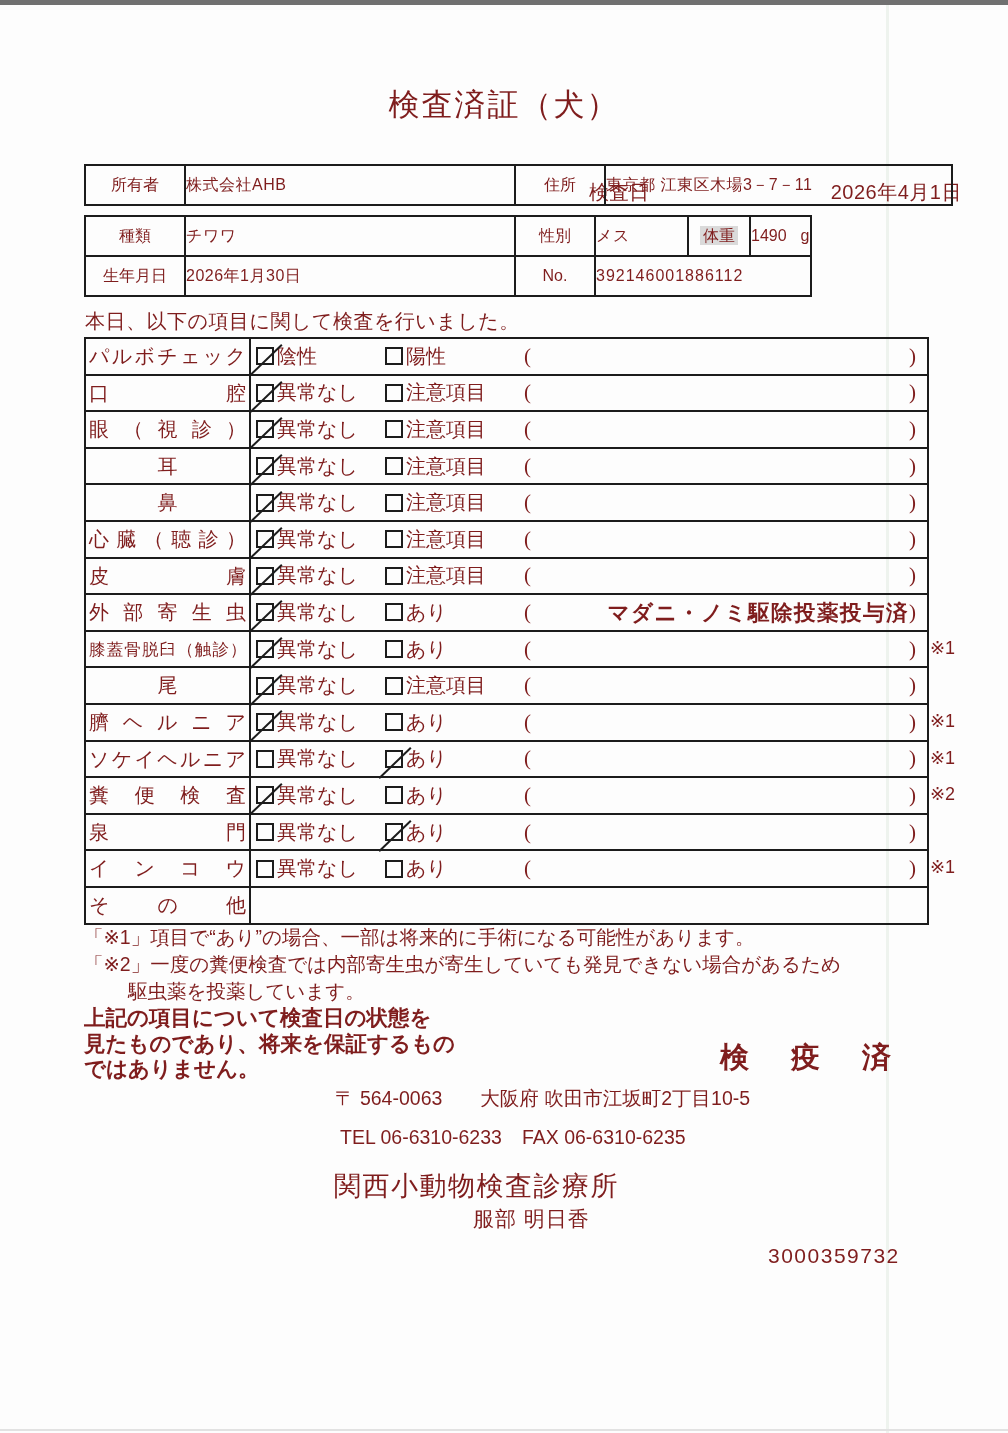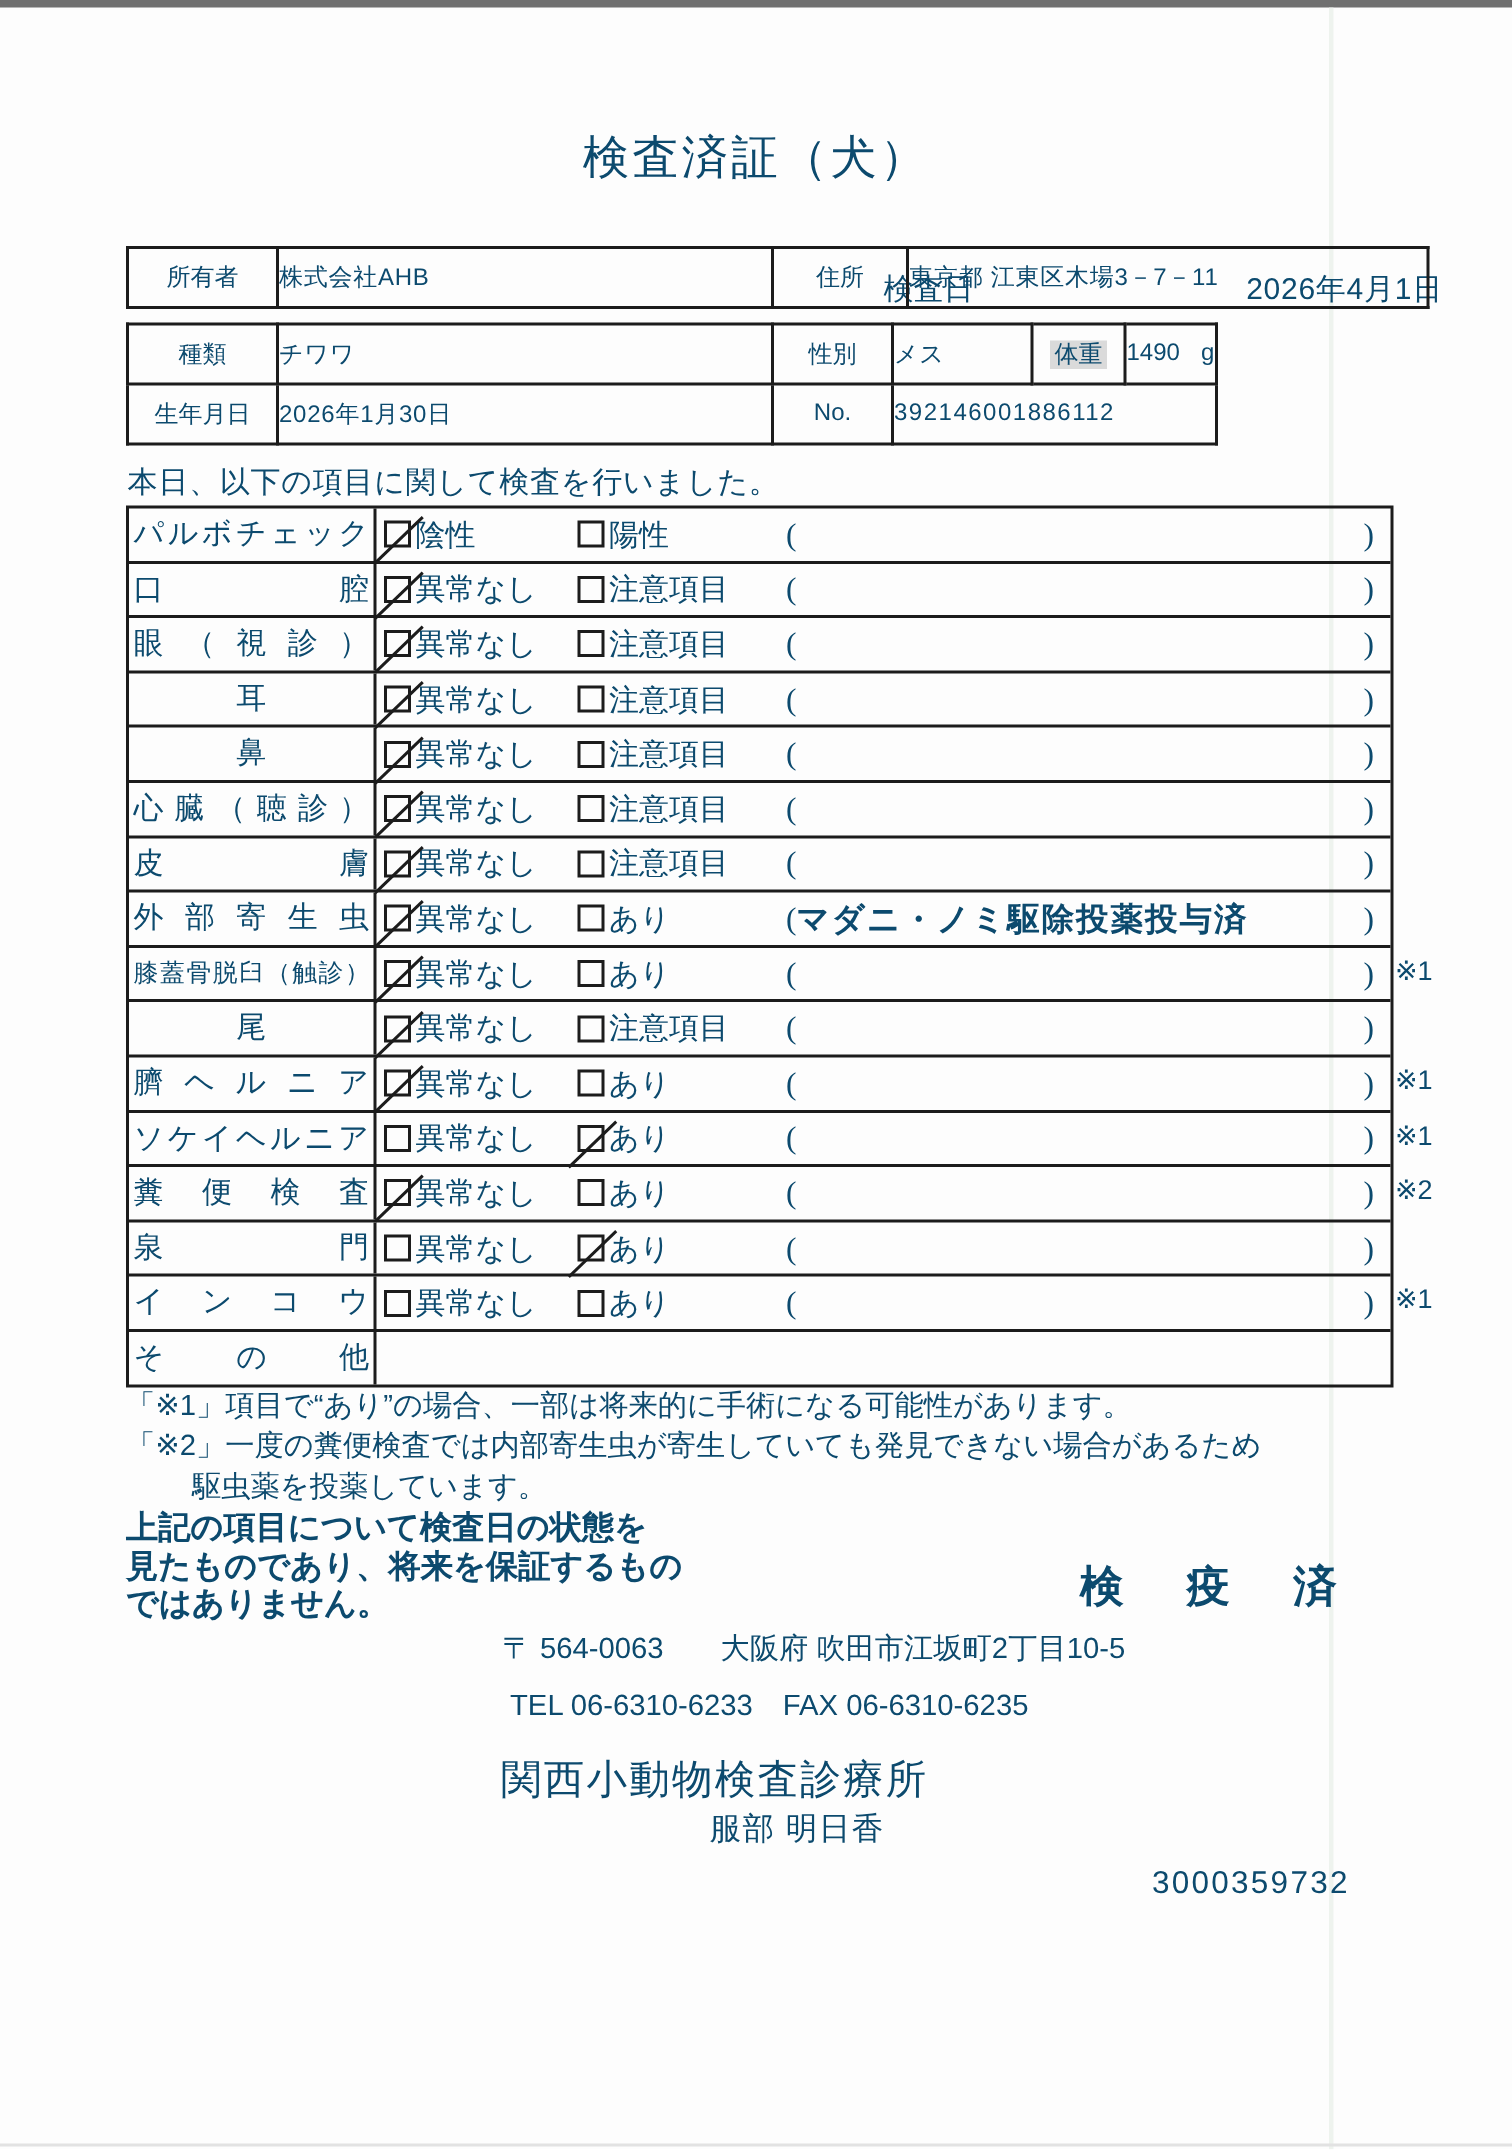--- a/index.html
+++ b/index.html
@@ -1,18 +1,18 @@
 <!DOCTYPE html>
 <html lang="ja"><head>
 <meta charset="utf-8">
 <style>
   html,body{margin:0;padding:0;background:#fff;}
   .page{
     position:relative;width:1008px;height:1433px;margin:0 auto;
-    background:#fdfdfd;color:#0c4a6e;overflow:hidden;
+    background:#fdfdfd;color:#7f1d1d;overflow:hidden;
     font-family:"Liberation Sans","DejaVu Sans",sans-serif;
   }
   
   .scan-top{position:absolute;top:0;left:0;width:100%;height:5px;background:#707070;}
   .scan-vline{position:absolute;top:5px;left:886px;width:3px;height:1428px;background:#eaf0ea;opacity:.8;}
   .scan-bottom{position:absolute;left:0;bottom:2px;width:100%;height:2px;background:#e2e2e2;}
 
   .doc-title{position:absolute;top:84px;left:0;width:100%;text-align:center;
     font-size:31px;font-weight:500;letter-spacing:2px;}
 
@@ -44,21 +44,21 @@
   .icontent{flex:1;display:flex;align-items:center;padding-left:5px;position:relative;font-family:Liberation Serif, serif;}
   .opt{display:flex;align-items:center;font-size:20px;white-space:nowrap;}
   .opt.opt1{width:129px;min-width:129px;}
   .opt.opt2{width:139px;min-width:139px;}
   .cbox{position:relative;display:inline-block;width:14px;height:14px;border:2px solid #1c1c1c;
     margin-right:3px;flex:none;}
   .slash{position:absolute;left:-14px;top:10px;width:44px;height:2px;background:#1c1c1c;
     transform:rotate(-44deg);}
   .paren{font-size:21px;}
   .pclose{margin-right:11px;}
-  .inote{flex:1;text-align:left;font-size:21.5px;font-weight:bold;letter-spacing:1.5px;white-space:nowrap;}
+  .inote{flex:1;text-align:right;font-size:21.5px;font-weight:bold;letter-spacing:1.5px;white-space:nowrap;}
   .marker{position:absolute;right:-45px;top:5px;width:42px;font-size:18px;text-align:left;}
 
   .footnotes{position:absolute;left:84px;top:924px;font-size:19.5px;line-height:27px;white-space:nowrap;}
   .footnotes .cont{padding-left:44px;}
 
   .disclaimer{position:absolute;left:84px;top:1006px;font-size:21.5px;font-weight:bold;
     line-height:25.5px;white-space:nowrap;}
 
   .stamp{position:absolute;left:720px;top:1038px;font-size:29px;font-weight:600;
     letter-spacing:17px;white-space:nowrap;}

